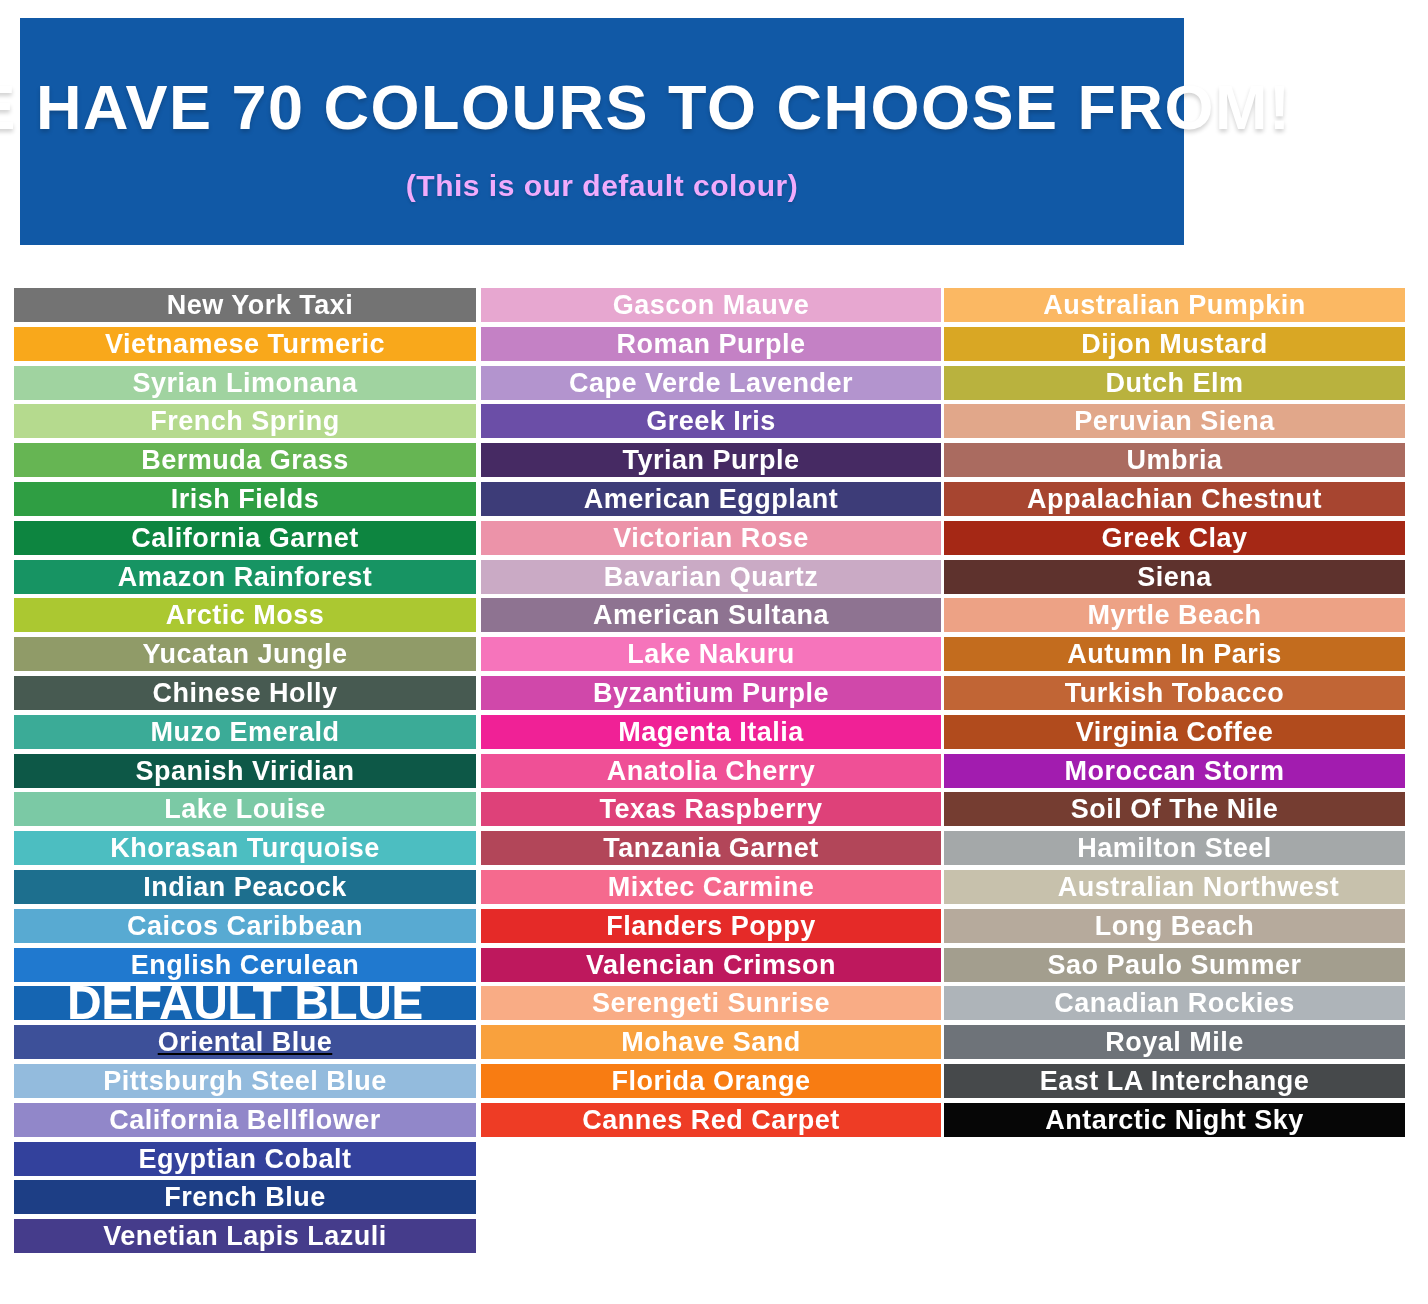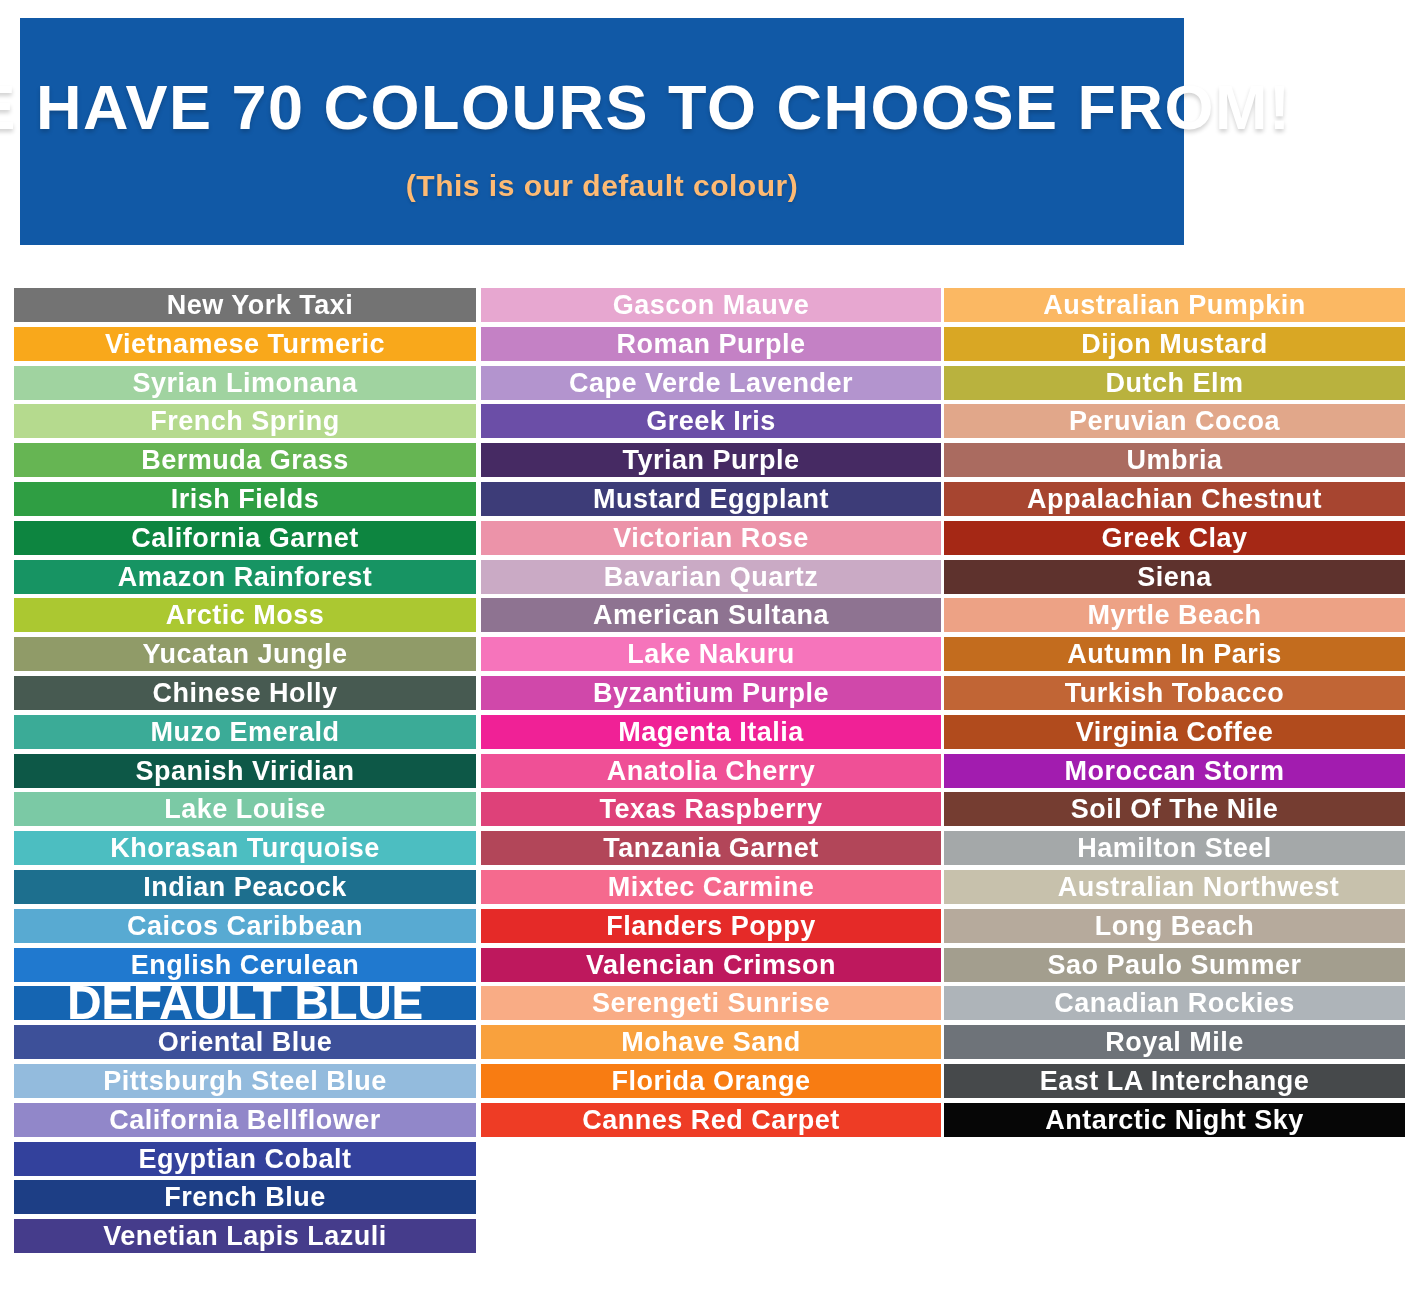--- a/index.html
+++ b/index.html
@@ -26,21 +26,21 @@
   #header .title {
     color: #ffffff;
     font-size: 63px;
     font-weight: bold;
     letter-spacing: 1.5px;
     white-space: nowrap;
     text-shadow: 0 3px 4px rgba(0,0,0,0.18);
     margin-top: 10px;
   }
   #header .subtitle {
-    color: #fdba74;
+    color: #f0abfc;
     font-size: 30px;
     font-weight: bold;
     letter-spacing: 0.5px;
     text-shadow: 0 2px 3px rgba(0,0,0,0.15);
     text-align: center;
   }
   
   .col { position: absolute; top: 288px; }
   #col-0 { left: 14px;  width: 462px; }
   #col-1 { left: 481px; width: 460px; }
@@ -126,21 +126,21 @@
       </div>
       <div class="swatch-row" style="background: rgb(88, 170, 210);">
         <span class="label">Caicos Caribbean</span>
       </div>
       <div class="swatch-row" style="background: rgb(32, 121, 207);">
         <span class="label">English Cerulean</span>
       </div>
       <div class="swatch-row default-row" style="background: rgb(21, 101, 178);">
         <span class="label">DEFAULT BLUE</span>
       </div>
-      <div class="swatch-row" style="background: rgb(61, 80, 153);">
+      <div class="swatch-row" style="background: rgb(61, 80, 153); text-decoration: underline;">
         <span class="label">Oriental Blue</span>
       </div>
       <div class="swatch-row" style="background: rgb(147, 187, 221);">
         <span class="label">Pittsburgh Steel Blue</span>
       </div>
       <div class="swatch-row" style="background: rgb(145, 135, 201);">
         <span class="label">California Bellflower</span>
       </div>
       <div class="swatch-row" style="background: rgb(51, 65, 156);">
         <span class="label">Egyptian Cobalt</span>
@@ -162,21 +162,21 @@
       <div class="swatch-row" style="background: rgb(179, 148, 206);">
         <span class="label">Cape Verde Lavender</span>
       </div>
       <div class="swatch-row" style="background: rgb(107, 78, 167);">
         <span class="label">Greek Iris</span>
       </div>
       <div class="swatch-row" style="background: rgb(70, 42, 99);">
         <span class="label">Tyrian Purple</span>
       </div>
       <div class="swatch-row" style="background: rgb(61, 60, 120);">
-        <span class="label">Mustard Eggplant</span>
+        <span class="label">American Eggplant</span>
       </div>
       <div class="swatch-row" style="background: rgb(236, 147, 169);">
         <span class="label">Victorian Rose</span>
       </div>
       <div class="swatch-row" style="background: rgb(202, 170, 197);">
         <span class="label">Bavarian Quartz</span>
       </div>
       <div class="swatch-row" style="background: rgb(142, 115, 145);">
         <span class="label">American Sultana</span>
       </div>
@@ -224,21 +224,21 @@
       <div class="swatch-row" style="background: rgb(251, 184, 99);">
         <span class="label">Australian Pumpkin</span>
       </div>
       <div class="swatch-row" style="background: rgb(217, 167, 36);">
         <span class="label">Dijon Mustard</span>
       </div>
       <div class="swatch-row" style="background: rgb(185, 178, 62);">
         <span class="label">Dutch Elm</span>
       </div>
       <div class="swatch-row" style="background: rgb(225, 167, 138);">
-        <span class="label">Peruvian Cocoa</span>
+        <span class="label">Peruvian Siena</span>
       </div>
       <div class="swatch-row" style="background: rgb(170, 107, 96);">
         <span class="label">Umbria</span>
       </div>
       <div class="swatch-row" style="background: rgb(167, 69, 48);">
         <span class="label">Appalachian Chestnut</span>
       </div>
       <div class="swatch-row" style="background: rgb(165, 40, 21);">
         <span class="label">Greek Clay</span>
       </div>

